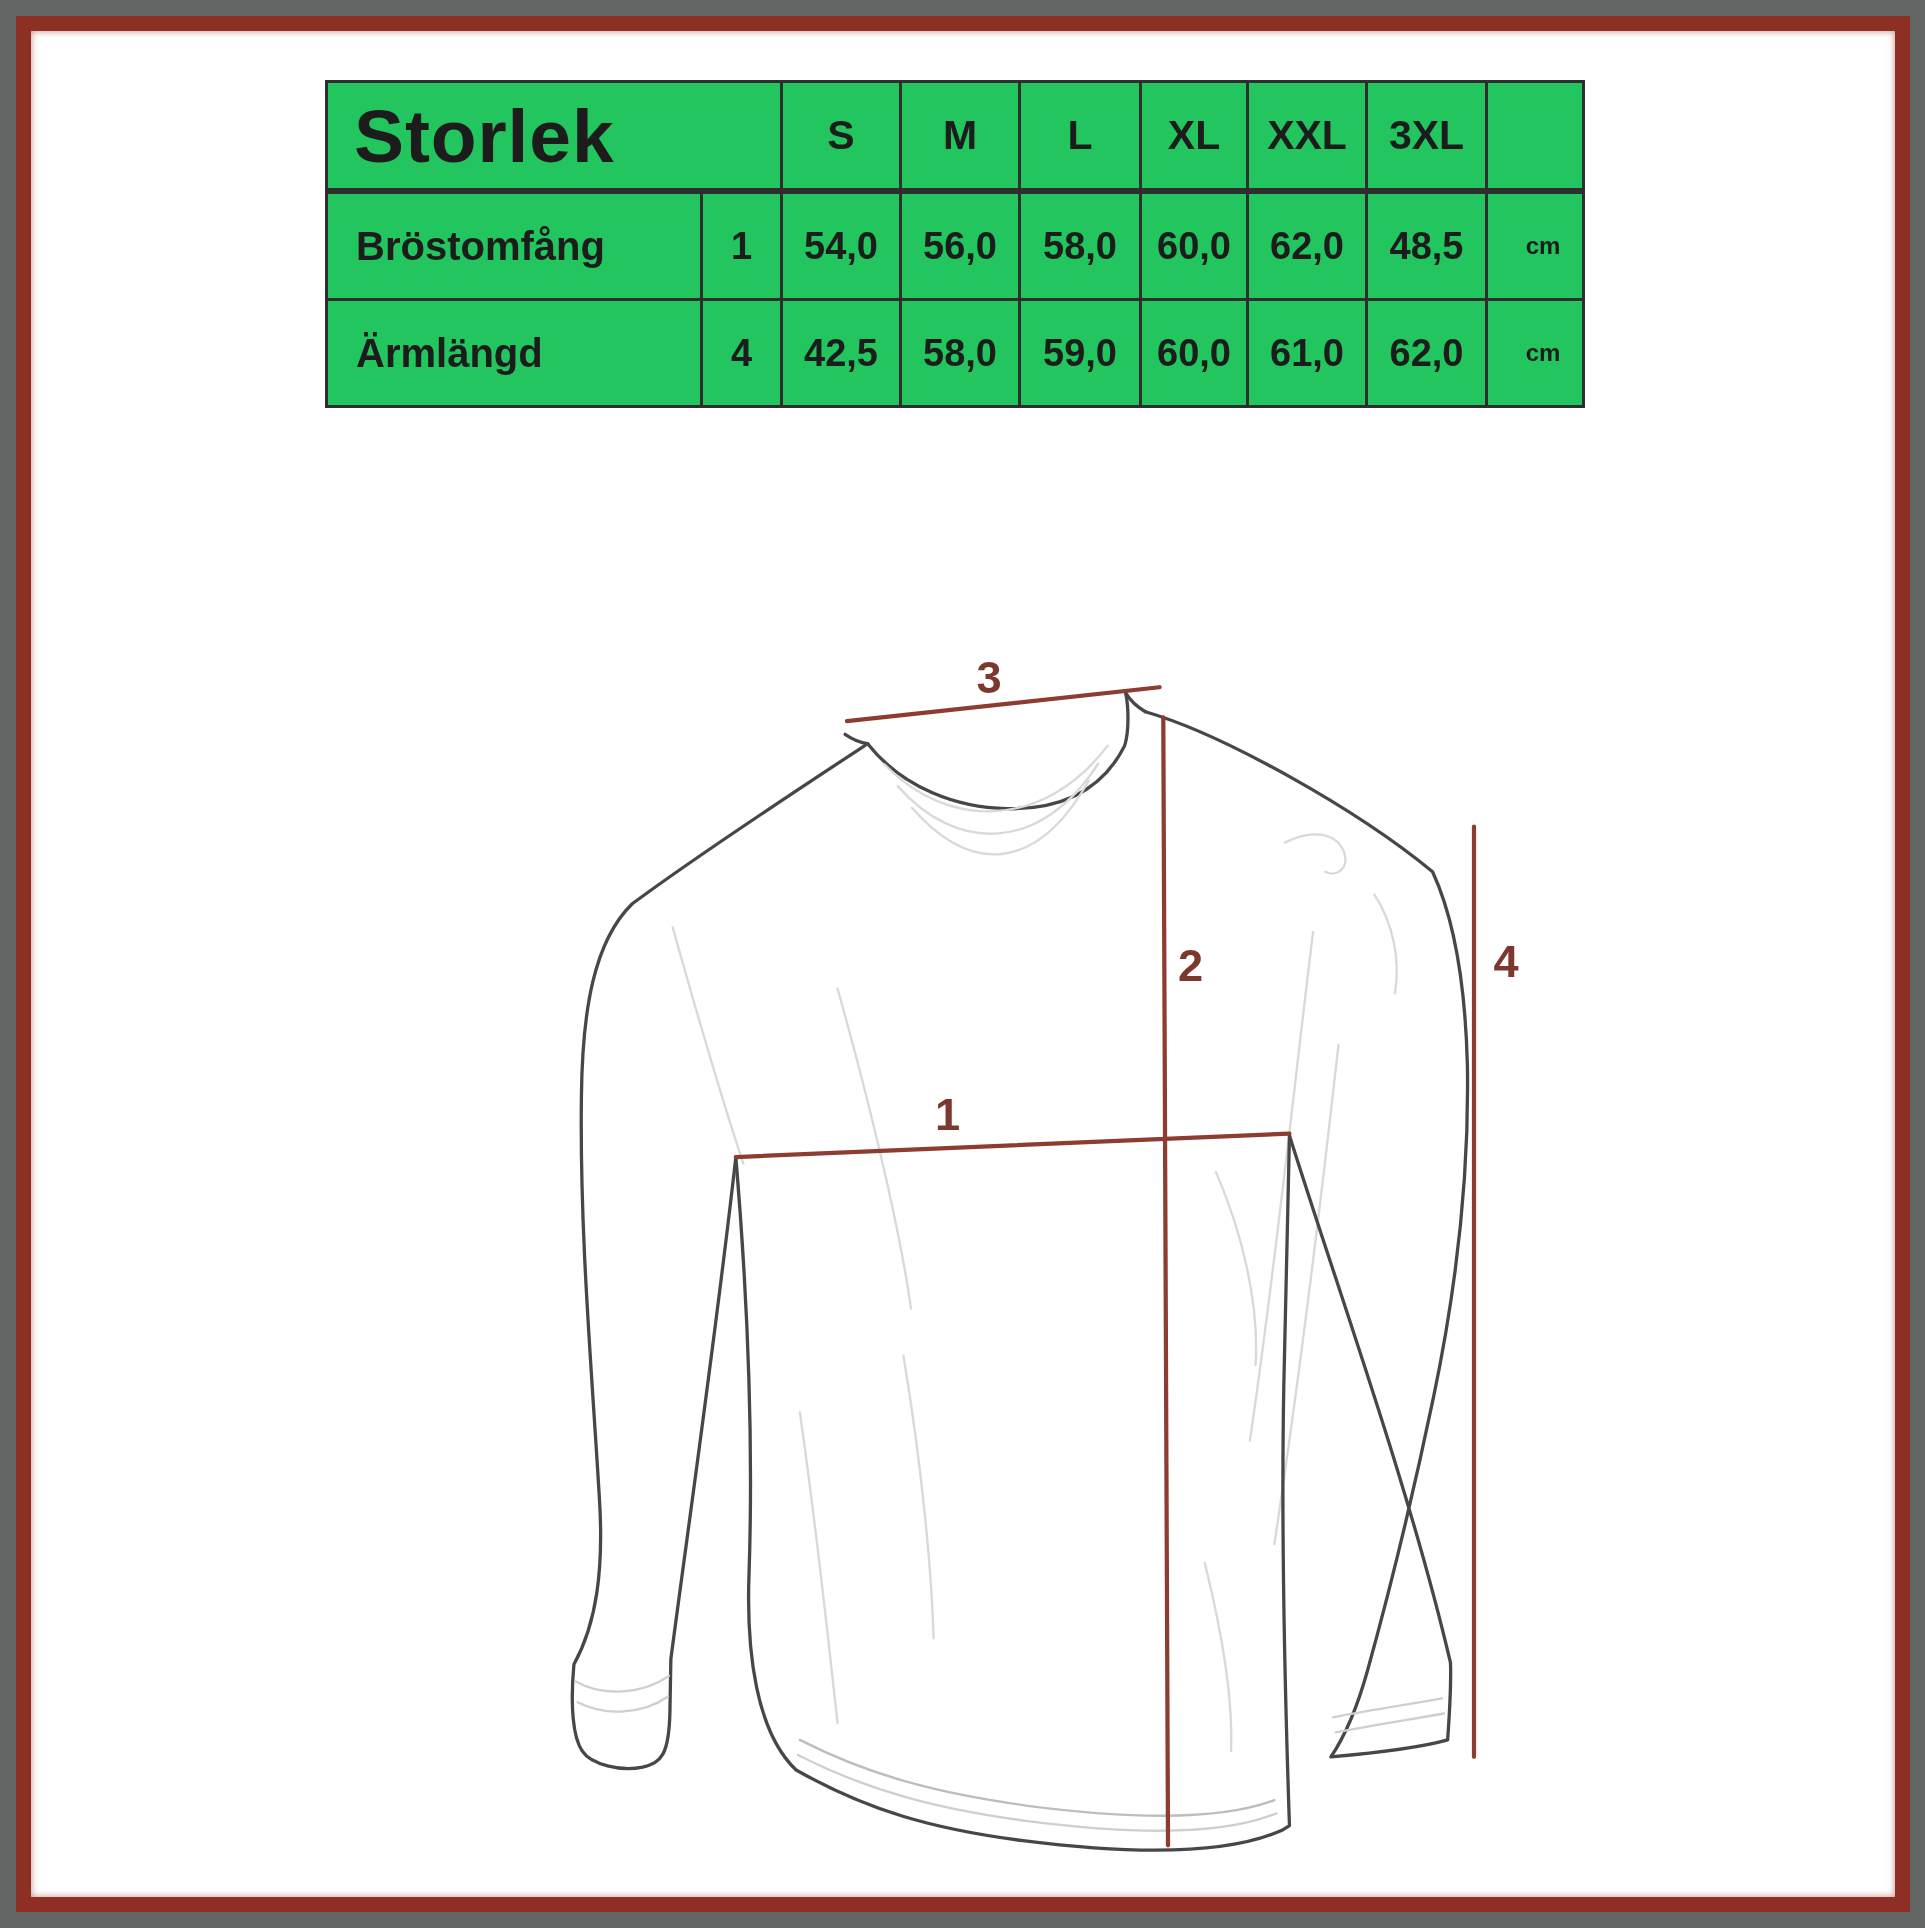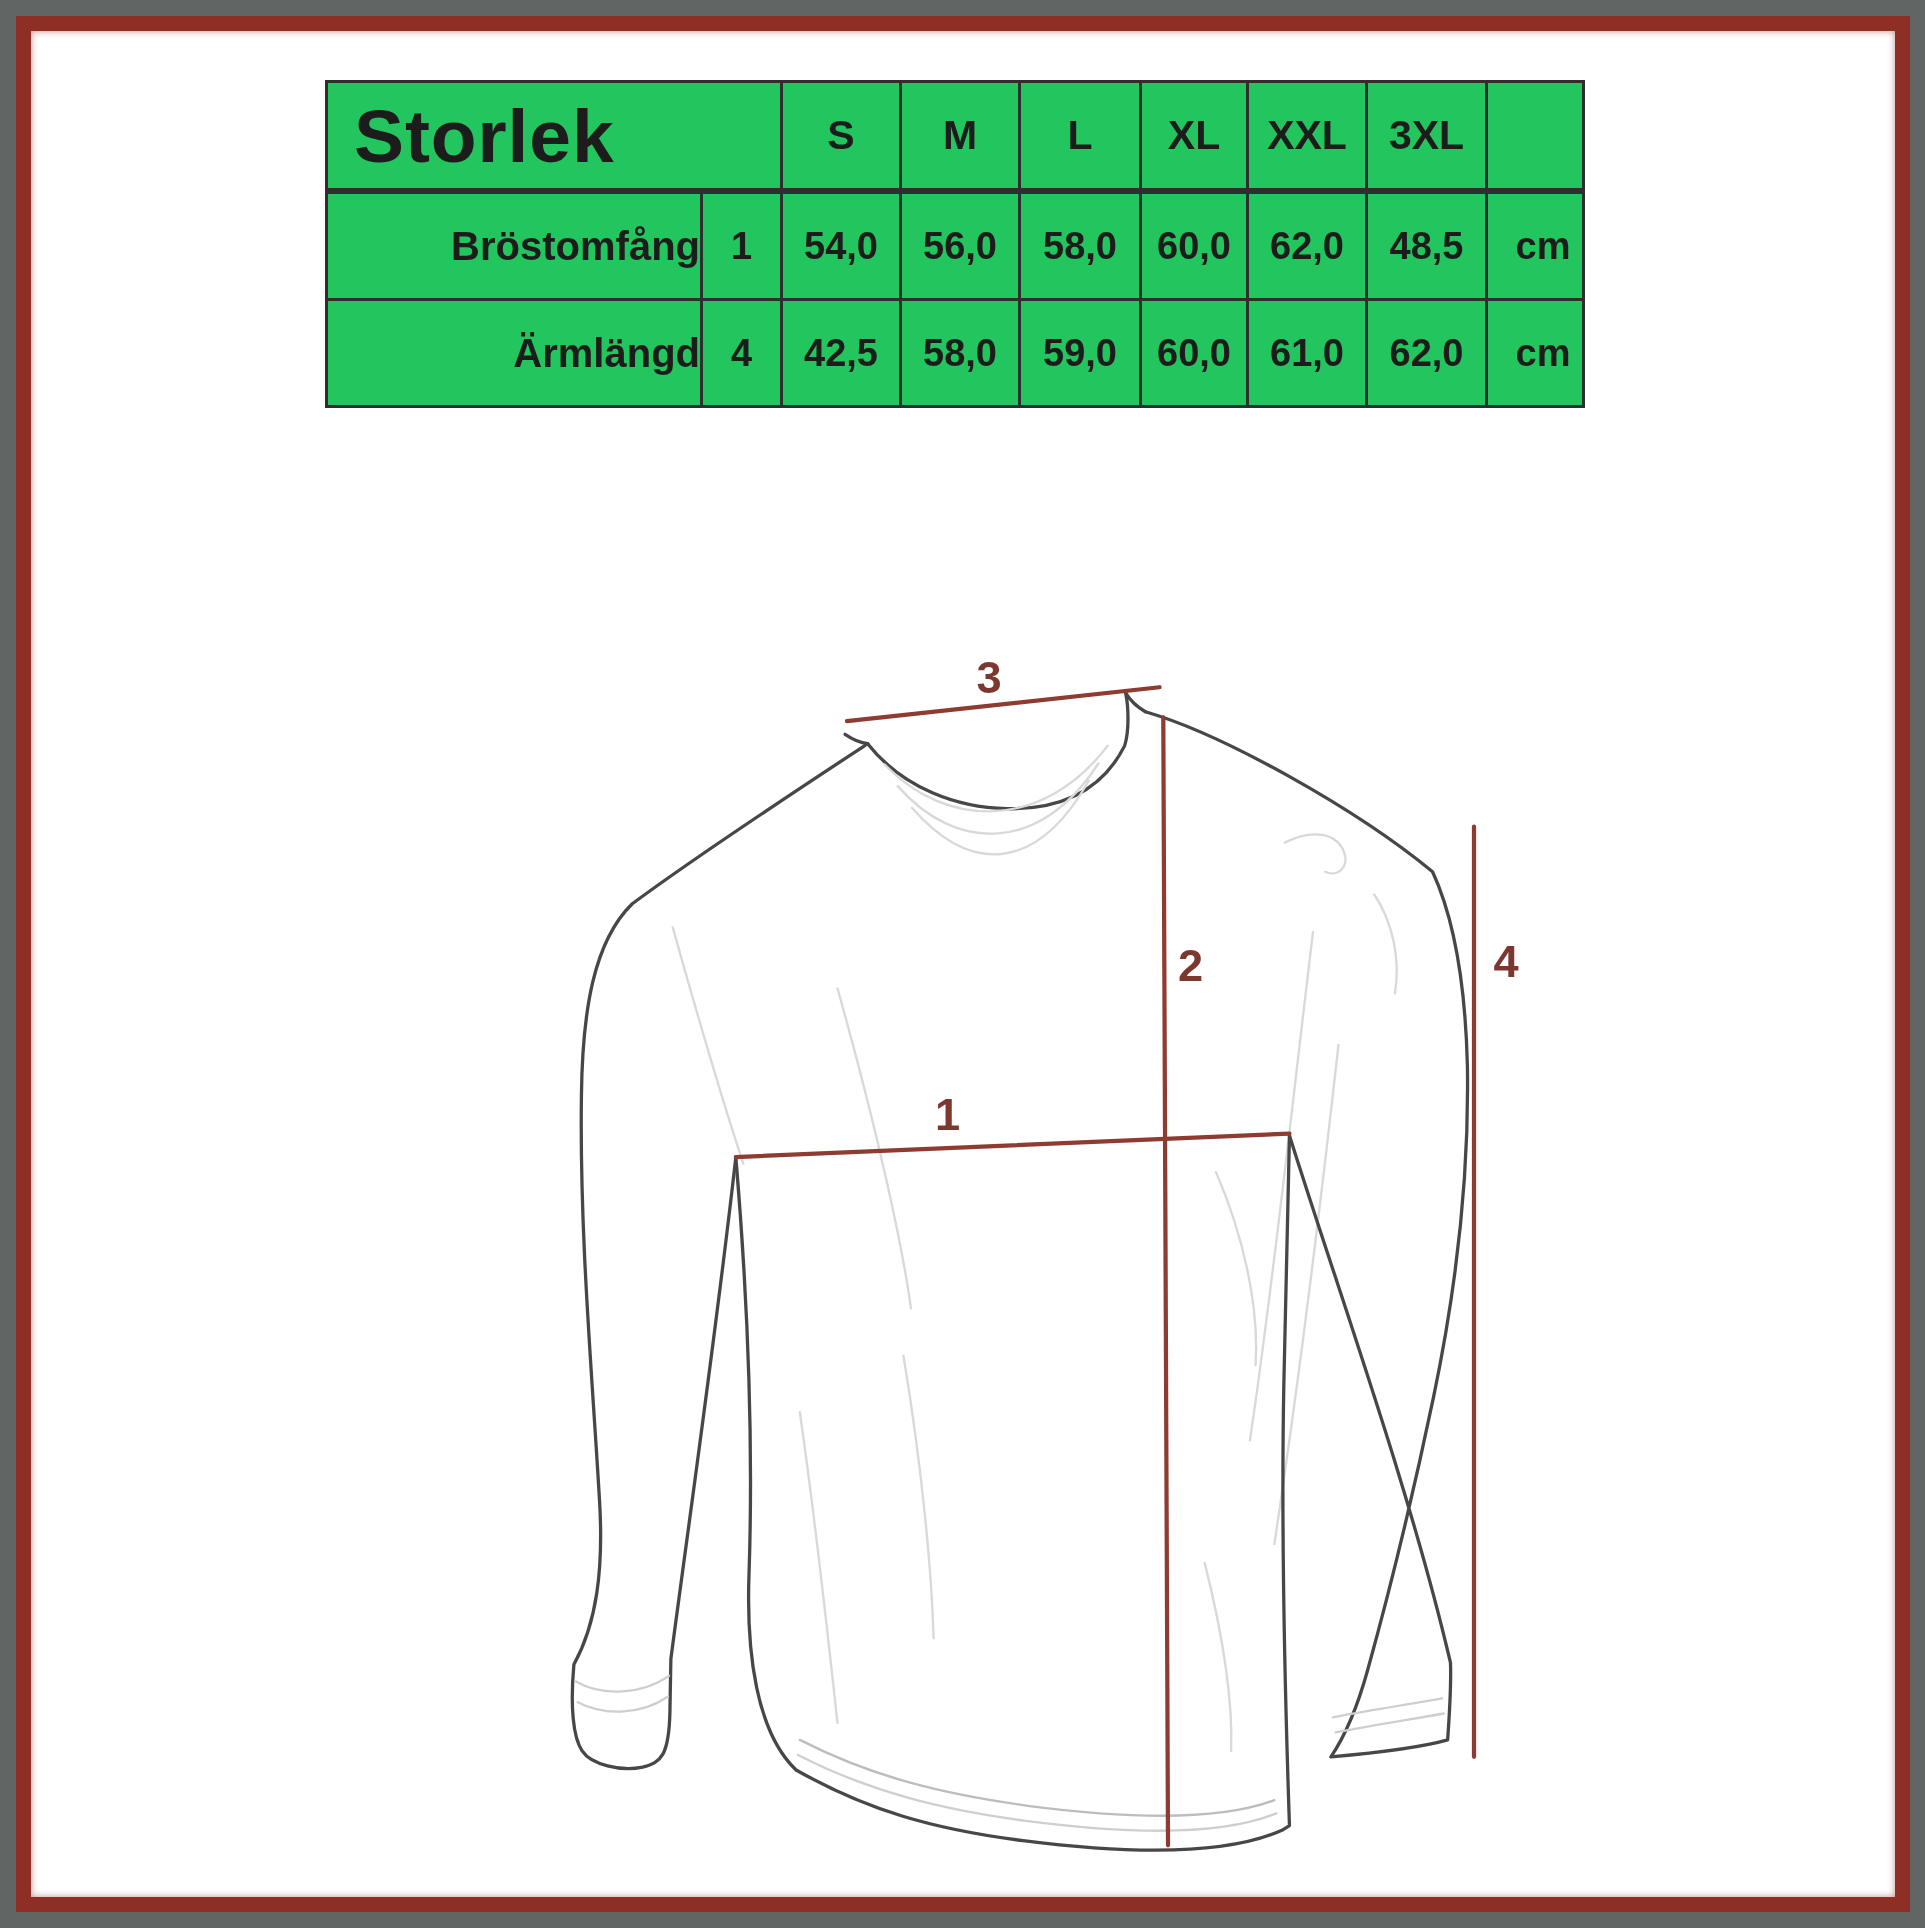--- a/index.html
+++ b/index.html
@@ -44,24 +44,24 @@
     overflow:hidden;
   }
   #size-table thead th{height:105px;border-bottom:6.6px solid #2e2e2e;}
   #size-table tbody td{height:104px;}
   #size-table th.title-cell{
     text-align:left;padding-left:26px;
     font-size:75px;letter-spacing:0.9px;
   }
   #size-table th.size-cell{font-size:41px;}
   #size-table td.label-cell{
-    text-align:right;padding-left:28px;
+    text-align:left;padding-left:28px;
     font-size:40px;
   }
-  #size-table td.unit-cell{font-size:38px;padding-left:16px;}
+  #size-table td.unit-cell{font-size:24px;padding-left:16px;}
 
   
   #diagram-svg{position:absolute;left:395px;top:640px;}
   .outline{fill:none;stroke:#474747;stroke-width:3.5;stroke-linecap:round;stroke-linejoin:round;}
   .fold{fill:none;stroke:#d9d9d9;stroke-width:2.5;stroke-linecap:round;}
   .stitch{fill:none;stroke:#bdbdbd;stroke-width:2.5;stroke-linecap:round;}
   .stitch2{fill:none;stroke:#cfcfcf;stroke-width:2.5;stroke-linecap:round;}
   .measure{fill:none;stroke:#8e3b31;stroke-width:4.5;stroke-linecap:round;}
   .mlabel{fill:#7c382f;font-family:"Liberation Sans",sans-serif;font-weight:bold;font-size:48px;}
 </style>

